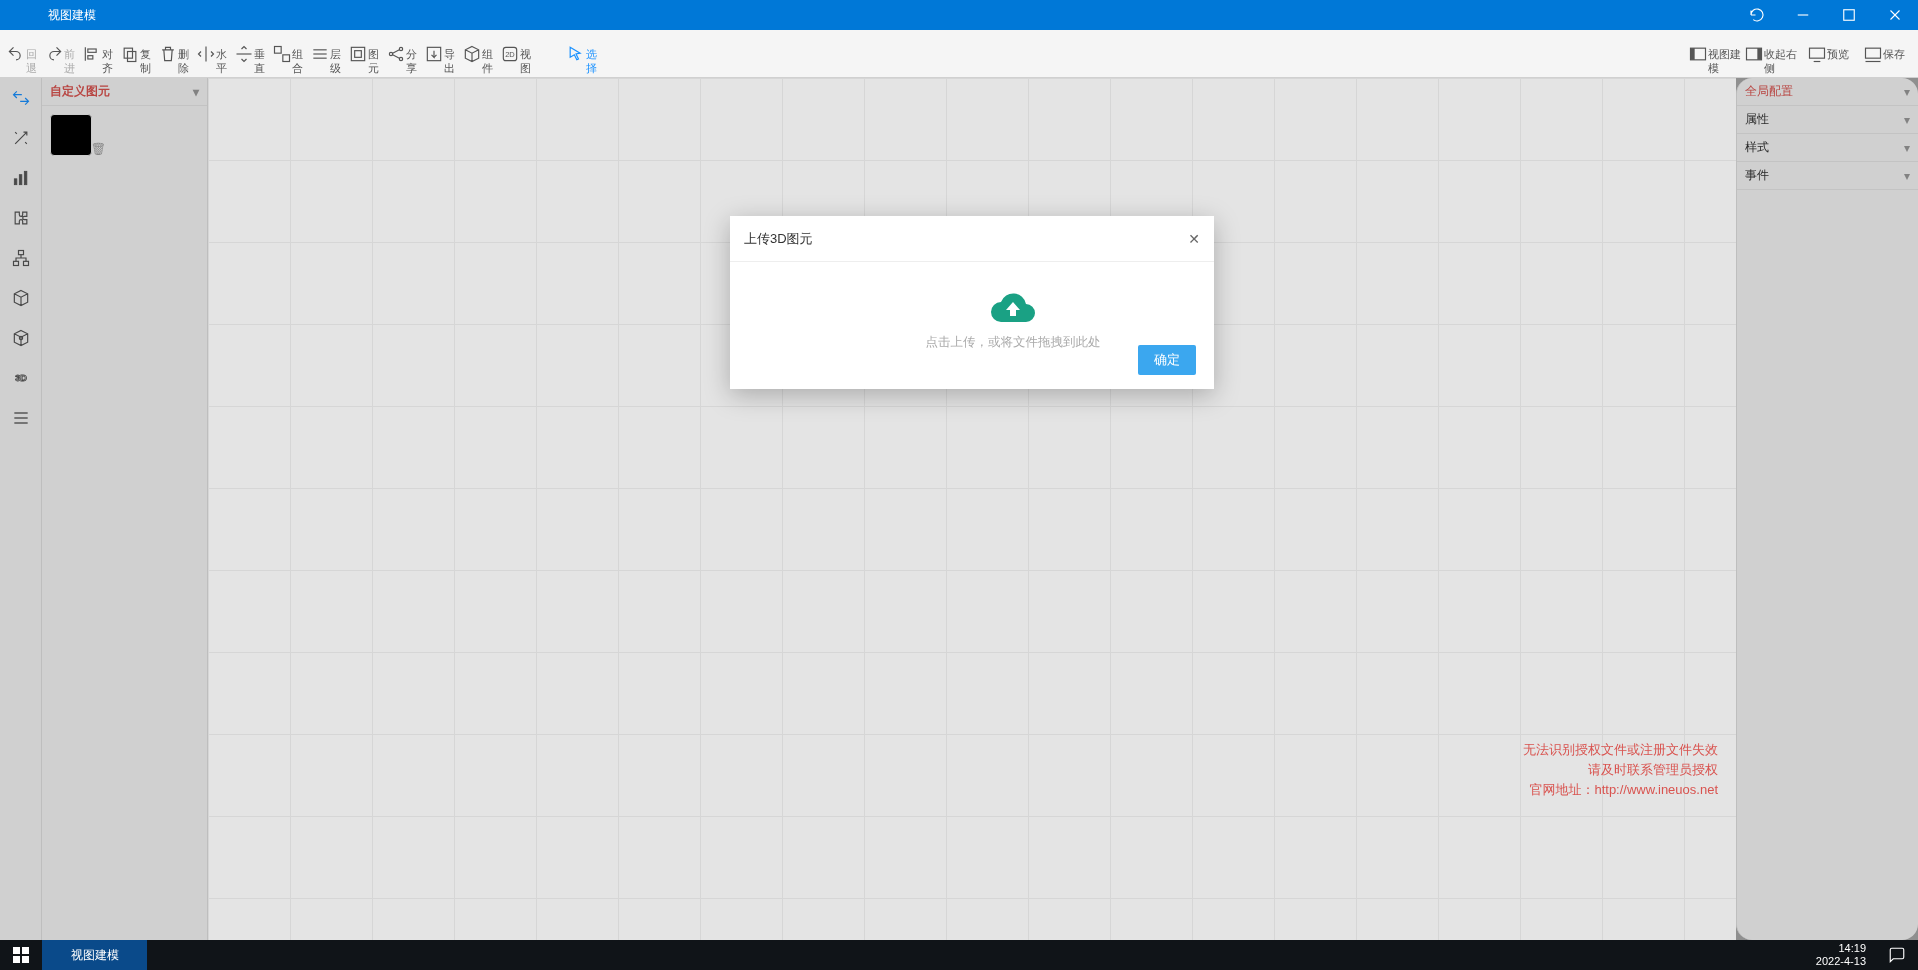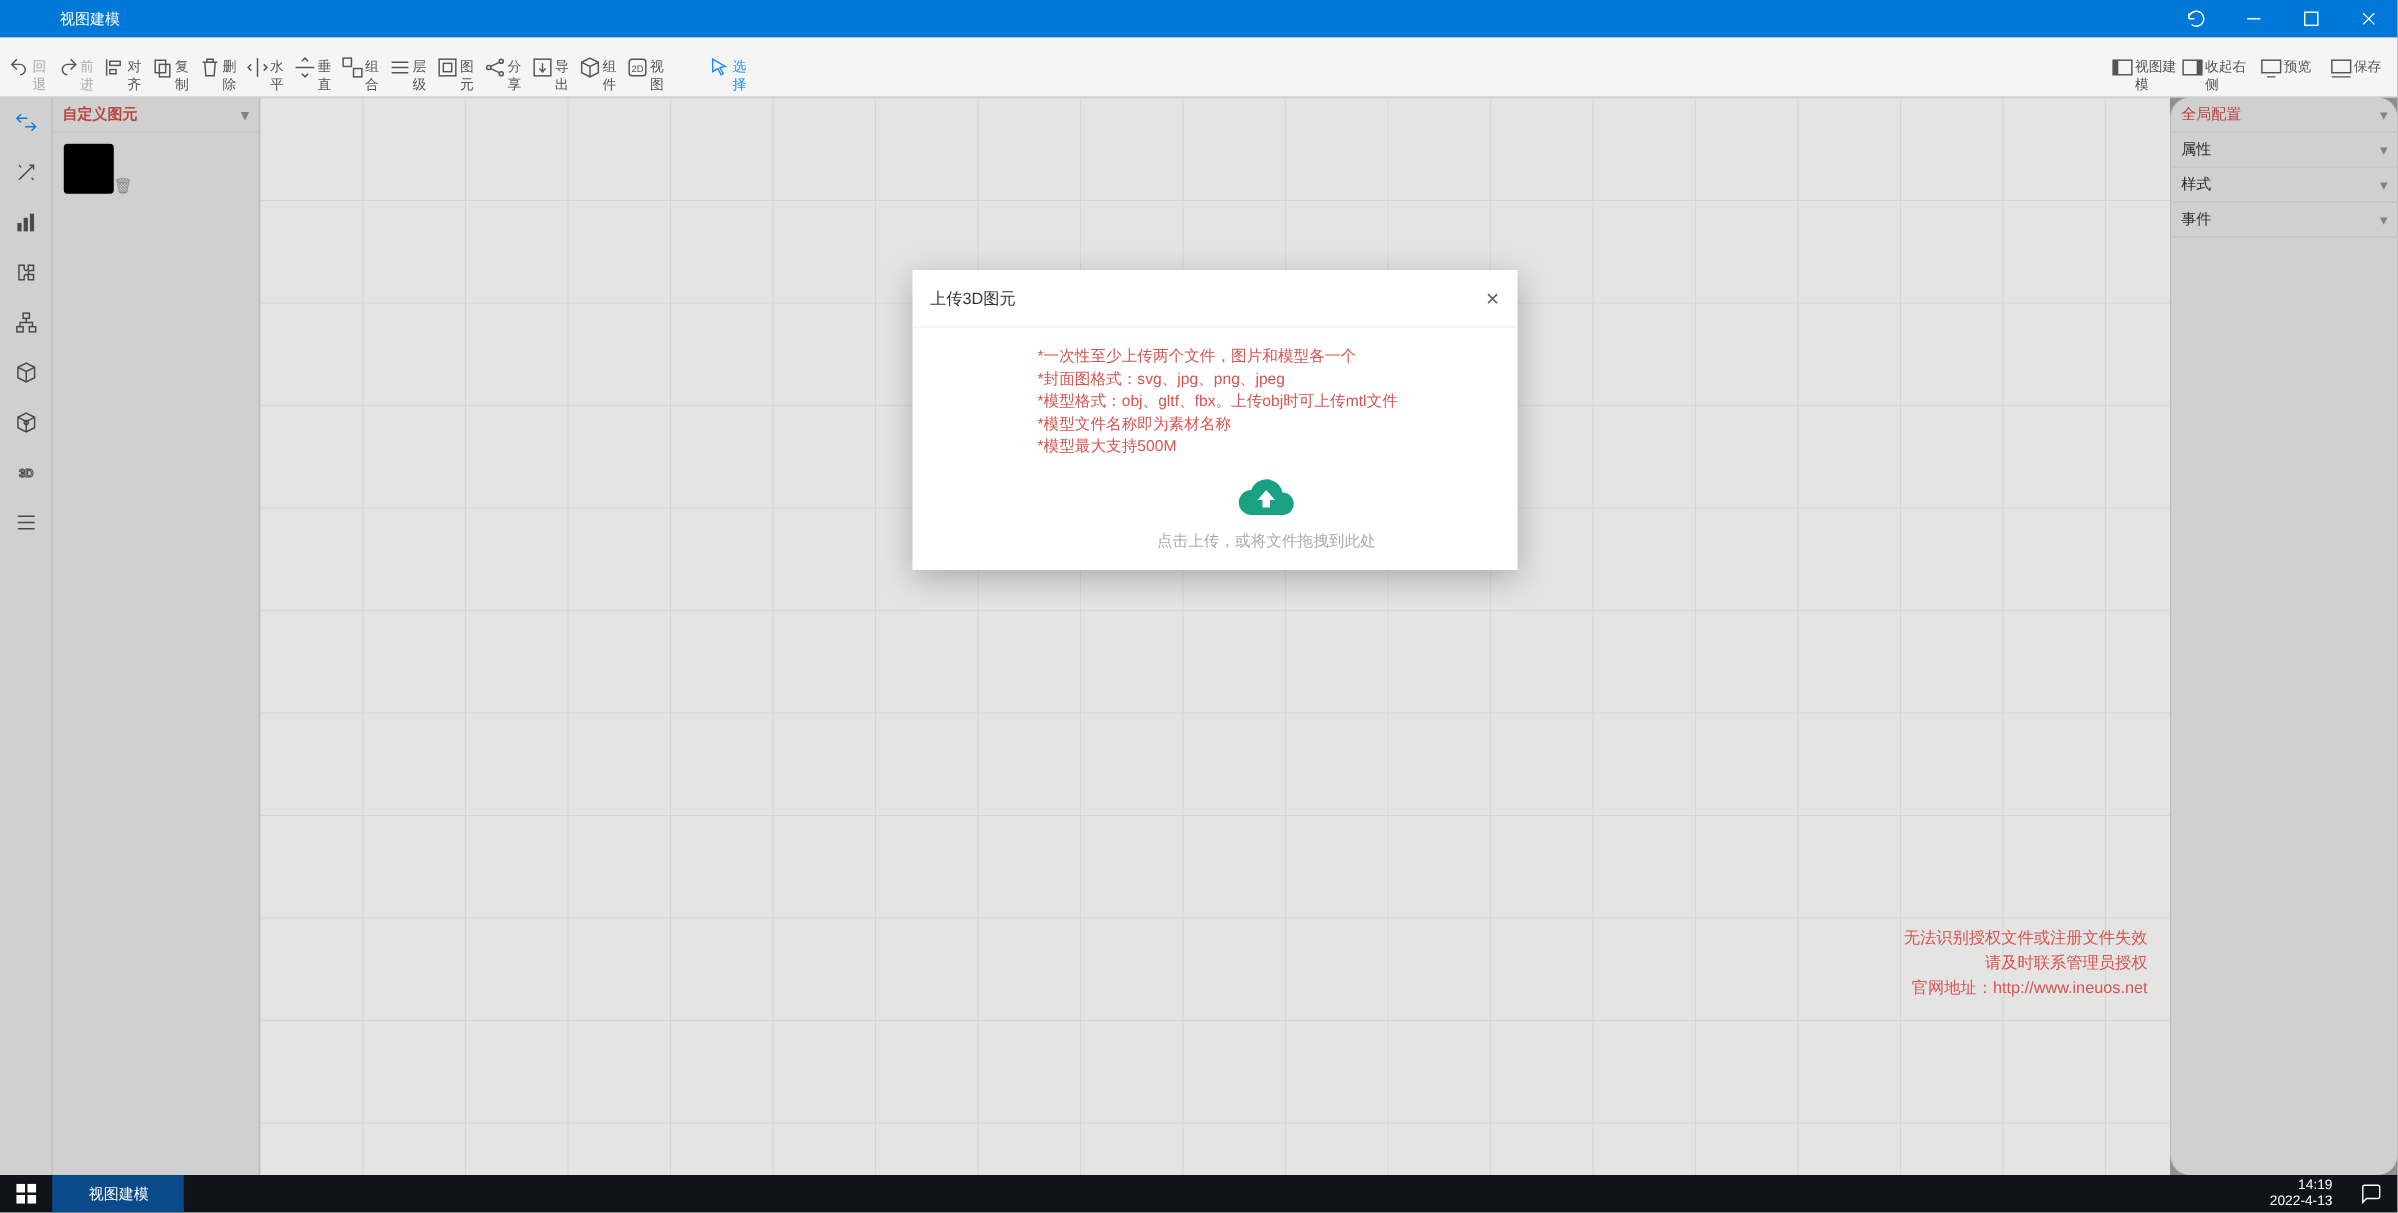--- a/index.html
+++ b/index.html
@@ -368,34 +368,30 @@
         <span>官网地址：</span><a href="#">http://www.ineuos.net</a>
       </div>
     </div>
 
     <div class="dialog">
       <div class="dhead">
         <span>上传3D图元</span>
         <span class="dclose">✕</span>
       </div>
       <div class="dbody">
-        <div class="rules" id="rules">
-            <div>*一次性至少上传两个文件，图片和模型各一个</div>
-            <div>*封面图格式：svg、jpg、png、jpeg</div>
-            <div>*模型格式：obj、gltf、fbx。上传obj时可上传mtl文件</div>
-            <div>*模型文件名称即为素材名称</div>
-            <div>*模型最大支持500M</div>
-          </div>
         <div class="upload-area">
           <svg class="upload-icon" width="46" height="34" viewBox="0 0 46 34">
             <path fill="#1aa184" d="M36 14a13 13 0 0 0-25-2A10 10 0 0 0 11 32h25a9 9 0 0 0 0-18z"></path>
             <path fill="#fff" d="M23 12l-7 8h4v6h6v-6h4z"></path>
           </svg>
           <div class="upload-text">点击上传，或将文件拖拽到此处</div>
         </div>
+      </div>
+      <div class="dfoot">
+        <button class="ok-btn">确定</button>
       </div>
     </div>
   </div>
 
   <div class="rightpanel" id="rightpanel">
       <div class="rp-item">
         <span>全局配置</span>
         <span class="rp-chev">▾</span>
       </div>
       <div class="rp-item">

